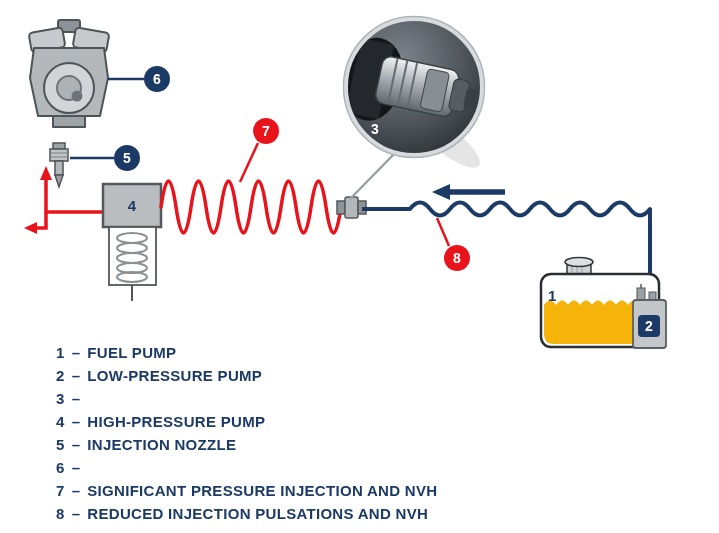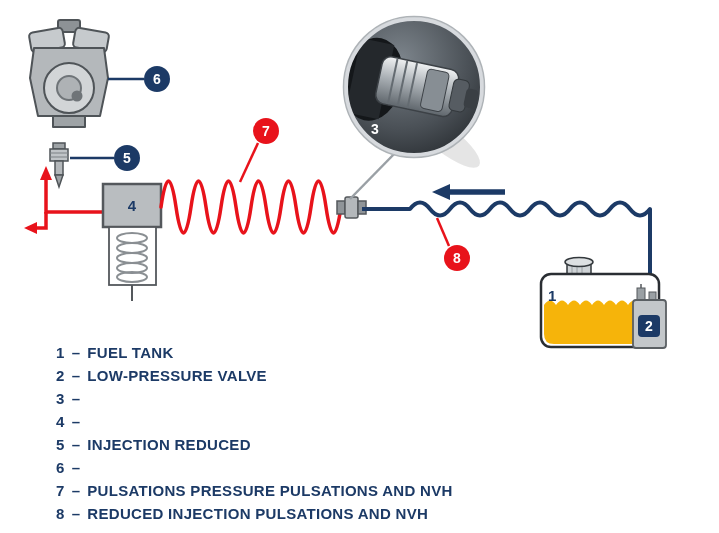--- a/index.html
+++ b/index.html
@@ -162,48 +162,49 @@
     <rect x="633" y="300" width="33" height="48" rx="3" fill="#c3c7ca" stroke="#5a5f63" stroke-width="1.8"></rect>
     <rect x="638" y="315" width="22" height="22" rx="4" fill="#1c3a66"></rect>
     <text class="badge-text" x="649" y="331" text-anchor="middle">2</text>
   </g>
 </svg>
 
 <div class="legend">
   <div class="legend-row">
     <span>1</span>
         <span>–</span>
-        <span>FUEL TANK</span>
+        <span>FUEL PUMP</span>
   </div>
   <div class="legend-row">
     <span>2</span>
         <span>–</span>
-        <span>LOW-PRESSURE VALVE</span>
+        <span>LOW-PRESSURE PUMP</span>
   </div>
   <div class="legend-row">
     <span>3</span>
         <span>–</span>
   </div>
   <div class="legend-row">
     <span>4</span>
         <span>–</span>
+        <span>HIGH-PRESSURE PUMP</span>
   </div>
   <div class="legend-row">
     <span>5</span>
         <span>–</span>
-        <span>INJECTION REDUCED</span>
+        <span>INJECTION NOZZLE</span>
   </div>
   <div class="legend-row">
     <span>6</span>
         <span>–</span>
   </div>
   <div class="legend-row">
     <span>7</span>
         <span>–</span>
-        <span>PULSATIONS PRESSURE PULSATIONS AND NVH</span>
+        <span>SIGNIFICANT PRESSURE INJECTION AND NVH</span>
   </div>
   <div class="legend-row">
     <span>8</span>
         <span>–</span>
         <span>REDUCED INJECTION PULSATIONS AND NVH</span>
   </div>
 </div>
 
 </div>
 

